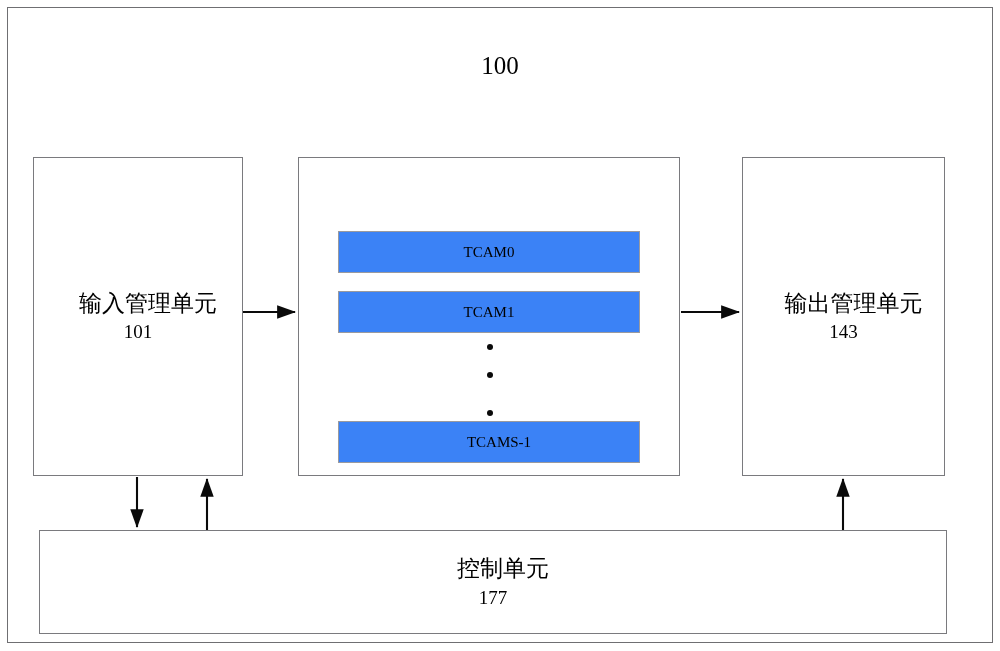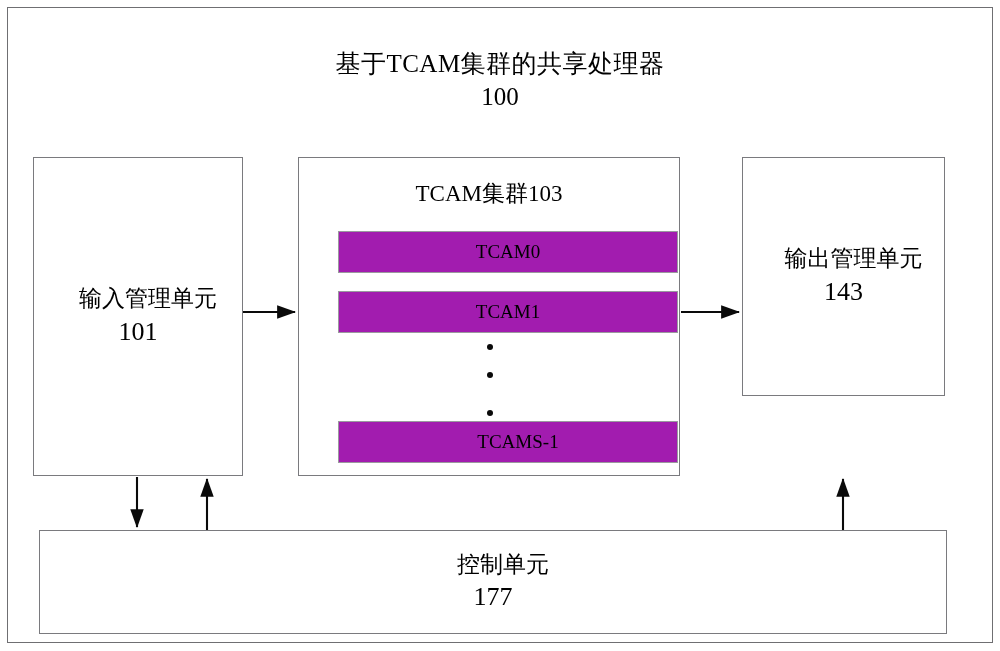--- a/index.html
+++ b/index.html
@@ -58,21 +58,21 @@
     justify-content: center;
   }
   .block .lbl {
     font-size: 23px;
     line-height: 1.32;
     white-space: nowrap;
     text-align: center;
     margin-left: 20px;
   }
   .block .num {
-    font-size: 26px;
+    font-size: 19px;
     line-height: 1.32;
     text-align: center;
   }
   
   #input-unit {
     left: 33px;
     top: 157px;
     width: 210px;
     height: 319px;
   }
@@ -89,29 +89,29 @@
     left: 0;
     top: 20px;
     width: 100%;
     text-align: center;
     font-size: 23px;
     white-space: nowrap;
   }
   .tcam-item {
     position: absolute;
     left: 39px;
-    width: 340px;
+    width: 302px;
     height: 42px;
     border: 1px solid #9a9a9e;
     box-sizing: border-box;
-    background: #a21caf;
+    background: #3b82f6;
     display: flex;
     align-items: center;
     justify-content: center;
-    font-size: 19px;
+    font-size: 15px;
   }
   #tcam-item-0 { top: 73px; }
   #tcam-item-1 { top: 133px; }
   #tcam-item-2 { top: 263px; padding-left: 20px; }
   .ellipsis-dots {
     position: absolute;
     left: 0;
     top: 182px;
     width: 382px;
     height: 76px;
@@ -127,21 +127,21 @@
     background: #0a0a0a;
   }
   .ellipsis-dots .dot.d1 { top: 4px; }
   .ellipsis-dots .dot.d2 { top: 32px; }
   .ellipsis-dots .dot.d3 { top: 70px; }
   
   #output-unit {
     left: 742px;
     top: 157px;
     width: 203px;
-    height: 239px;
+    height: 319px;
   }
   
   #control-unit {
     left: 39px;
     top: 530px;
     width: 908px;
     height: 104px;
   }
   
   #connectors {
@@ -154,31 +154,29 @@
   }
 </style>
 </head>
 <body>
 
 <div id="canvas">
 
   <div class="page-frame"></div>
 
   <div class="title-block">
-    <div class="title-line">基于TCAM集群的共享处理器</div>
     <div class="title-num">100</div>
   </div>
 
   <div class="block" id="input-unit">
     <div class="lbl">输入管理单元</div>
     <div class="num">101</div>
   </div>
 
   <div class="block" id="tcam-cluster">
-    <div class="cluster-title">TCAM集群103</div>
 
     <div class="tcam-item" id="tcam-item-0">TCAM0</div>
     <div class="tcam-item" id="tcam-item-1">TCAM1</div>
 
     <div class="ellipsis-dots">
       <span class="dot d1"></span>
       <span class="dot d2"></span>
       <span class="dot d3"></span>
     </div>
 

